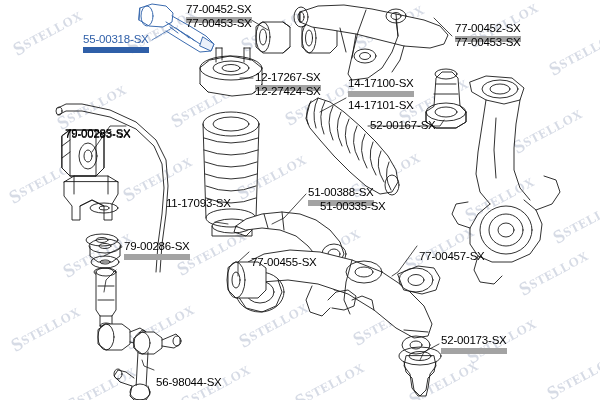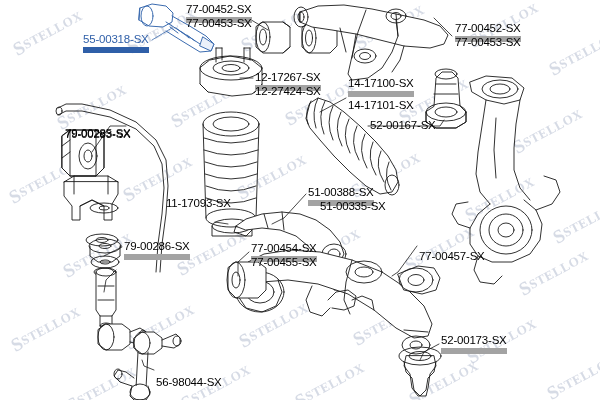--- a/index.html
+++ b/index.html
@@ -324,20 +324,19 @@
       <div class="lbl ul" style="left: 255px; top: 71px;">12-17267-SX</div>
       <div class="lbl" style="left: 255px; top: 85px;">12-27424-SX</div>
       <div class="lbl ul" style="left: 348px; top: 77px;">14-17100-SX</div>
       <div class="lbl" style="left: 348px; top: 99px;">14-17101-SX</div>
       <div class="lbl" style="left: 370px; top: 119px;">52-00167-SX</div>
       <div class="lbl" style="left: 65px; top: 100px; margin-top: 28px;">79-00283-SX</div>
       <div class="lbl" style="left: 65px; top: 127px;">79-00285-SX</div>
       <div class="lbl ul" style="left: 308px; top: 186px;">51-00388-SX</div>
       <div class="lbl" style="left: 320px; top: 200px;">51-00335-SX</div>
       <div class="lbl" style="left: 152px; top: 197px; margin-left: 14px;">11-17093-SX</div>
-      <div class="lbl ul" style="left: 251px; top: 242px;">77-00454-SX</div>
       <div class="lbl" style="left: 251px; top: 256px;">77-00455-SX</div>
       <div class="lbl" style="left: 419px; top: 250px;">77-00457-SX</div>
       <div class="lbl ul" style="left: 124px; top: 240px;">79-00286-SX</div>
       <div class="lbl ul" style="left: 441px; top: 334px;">52-00173-SX</div>
       <div class="lbl" style="left: 156px; top: 376px;">56-98044-SX</div>
     </div>
 </div>
 
 </body></html>

